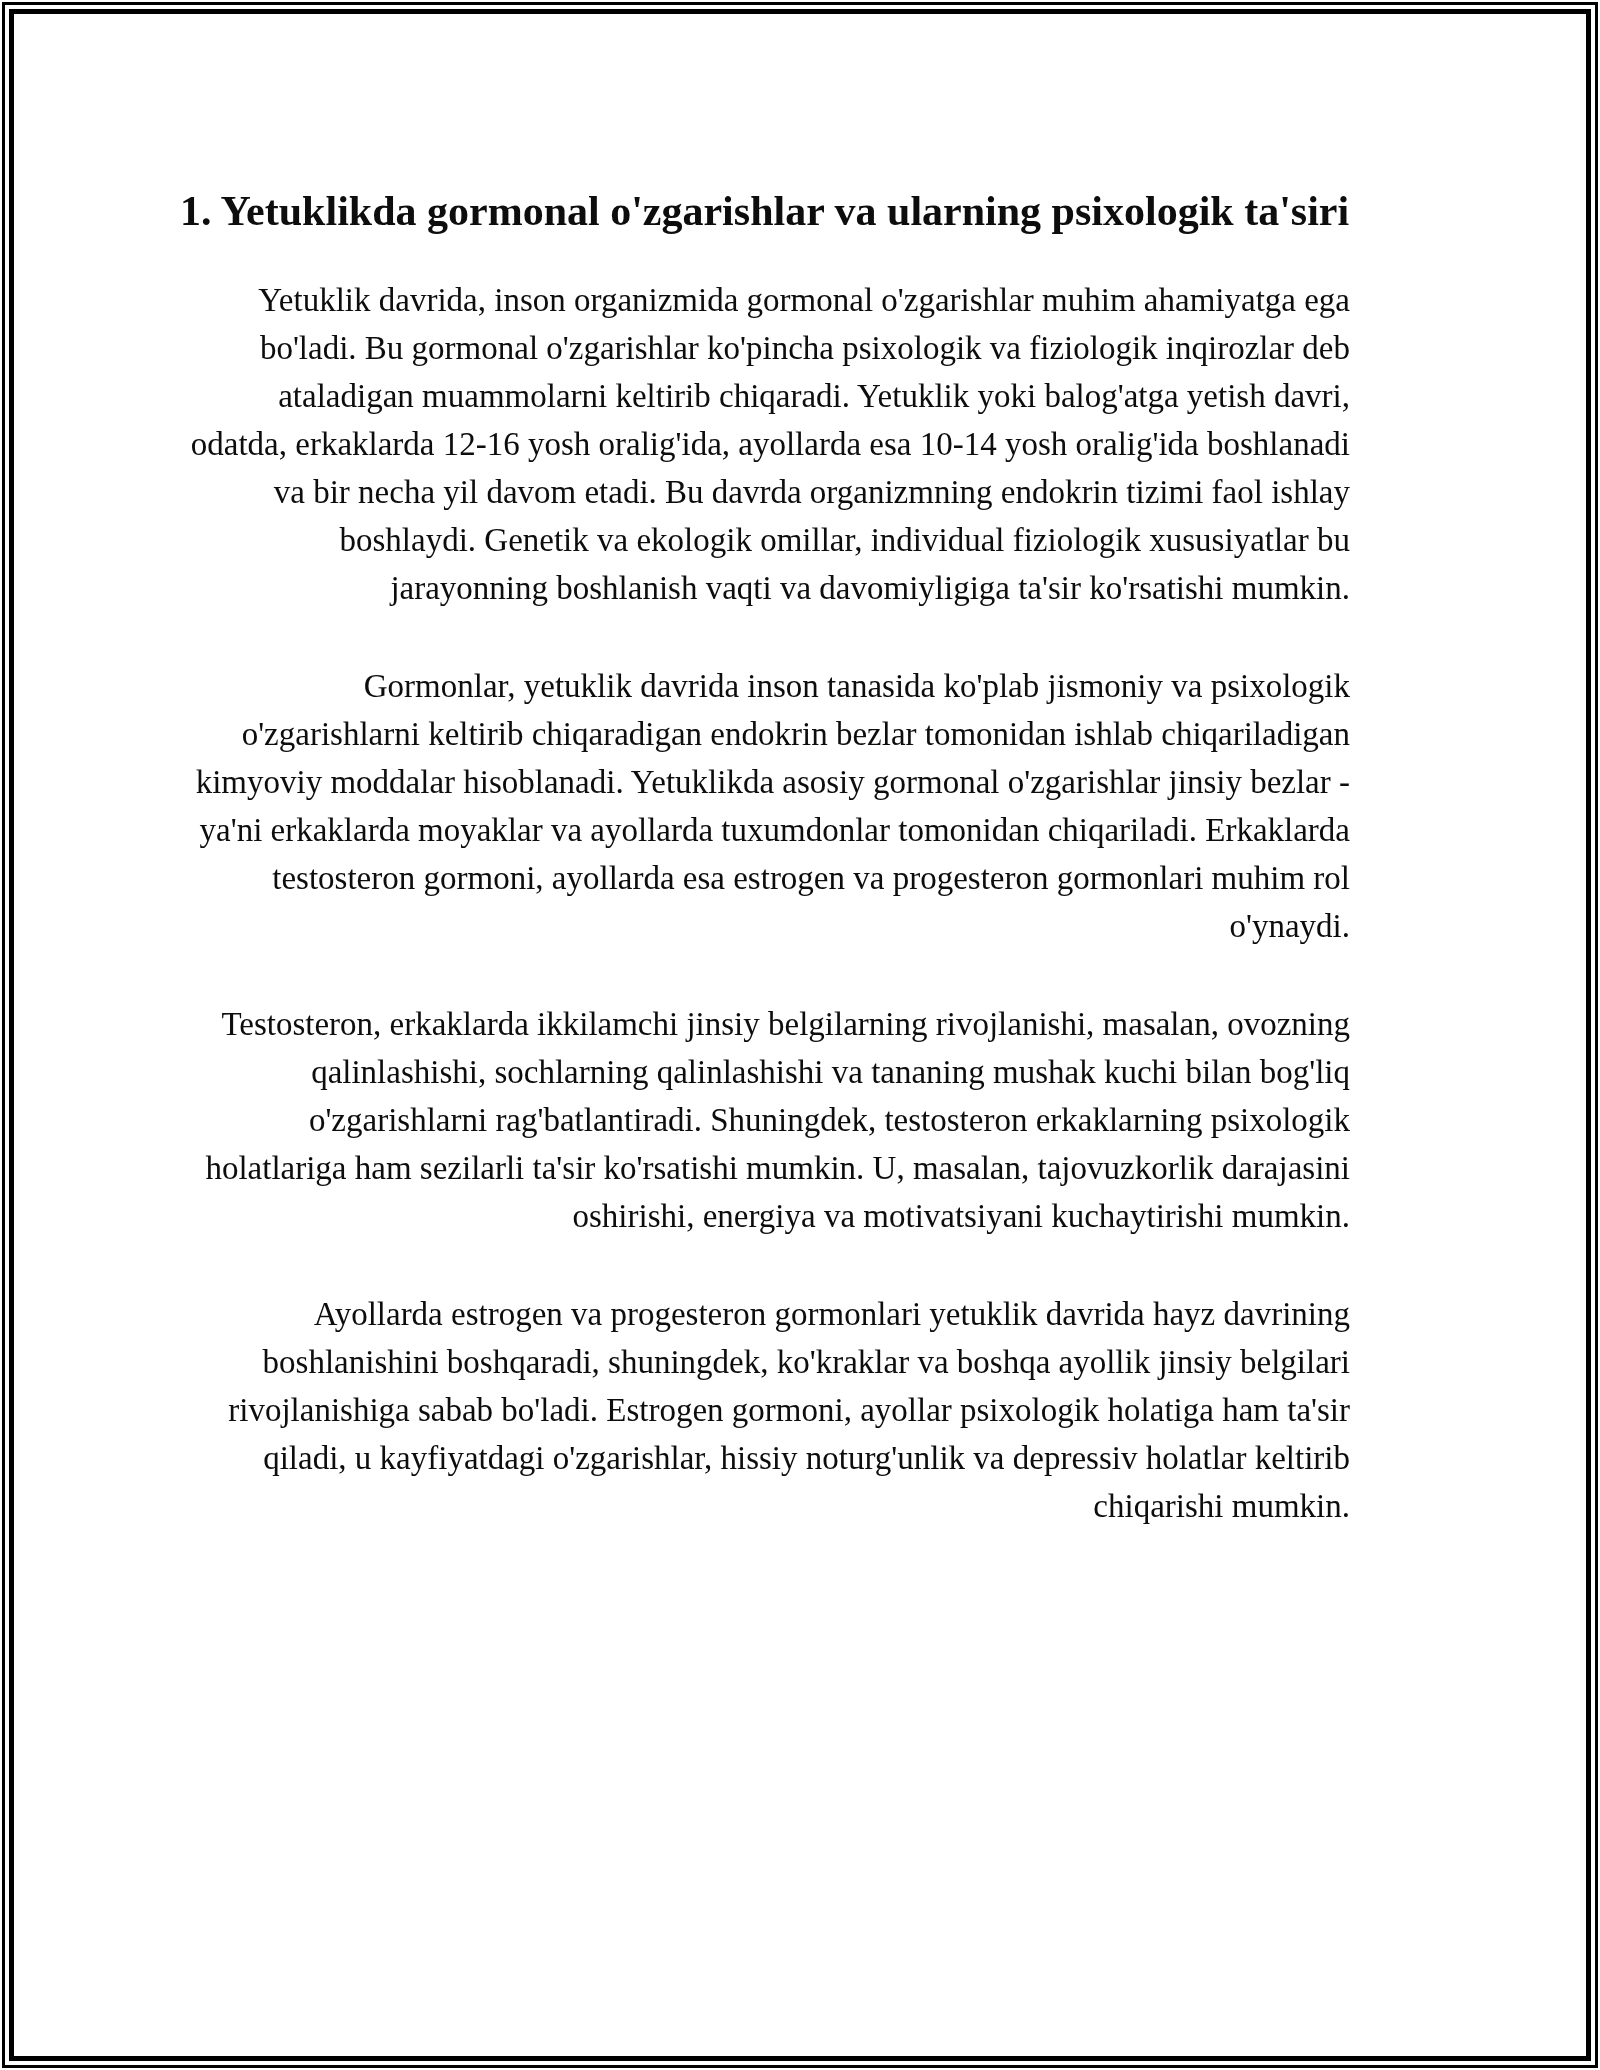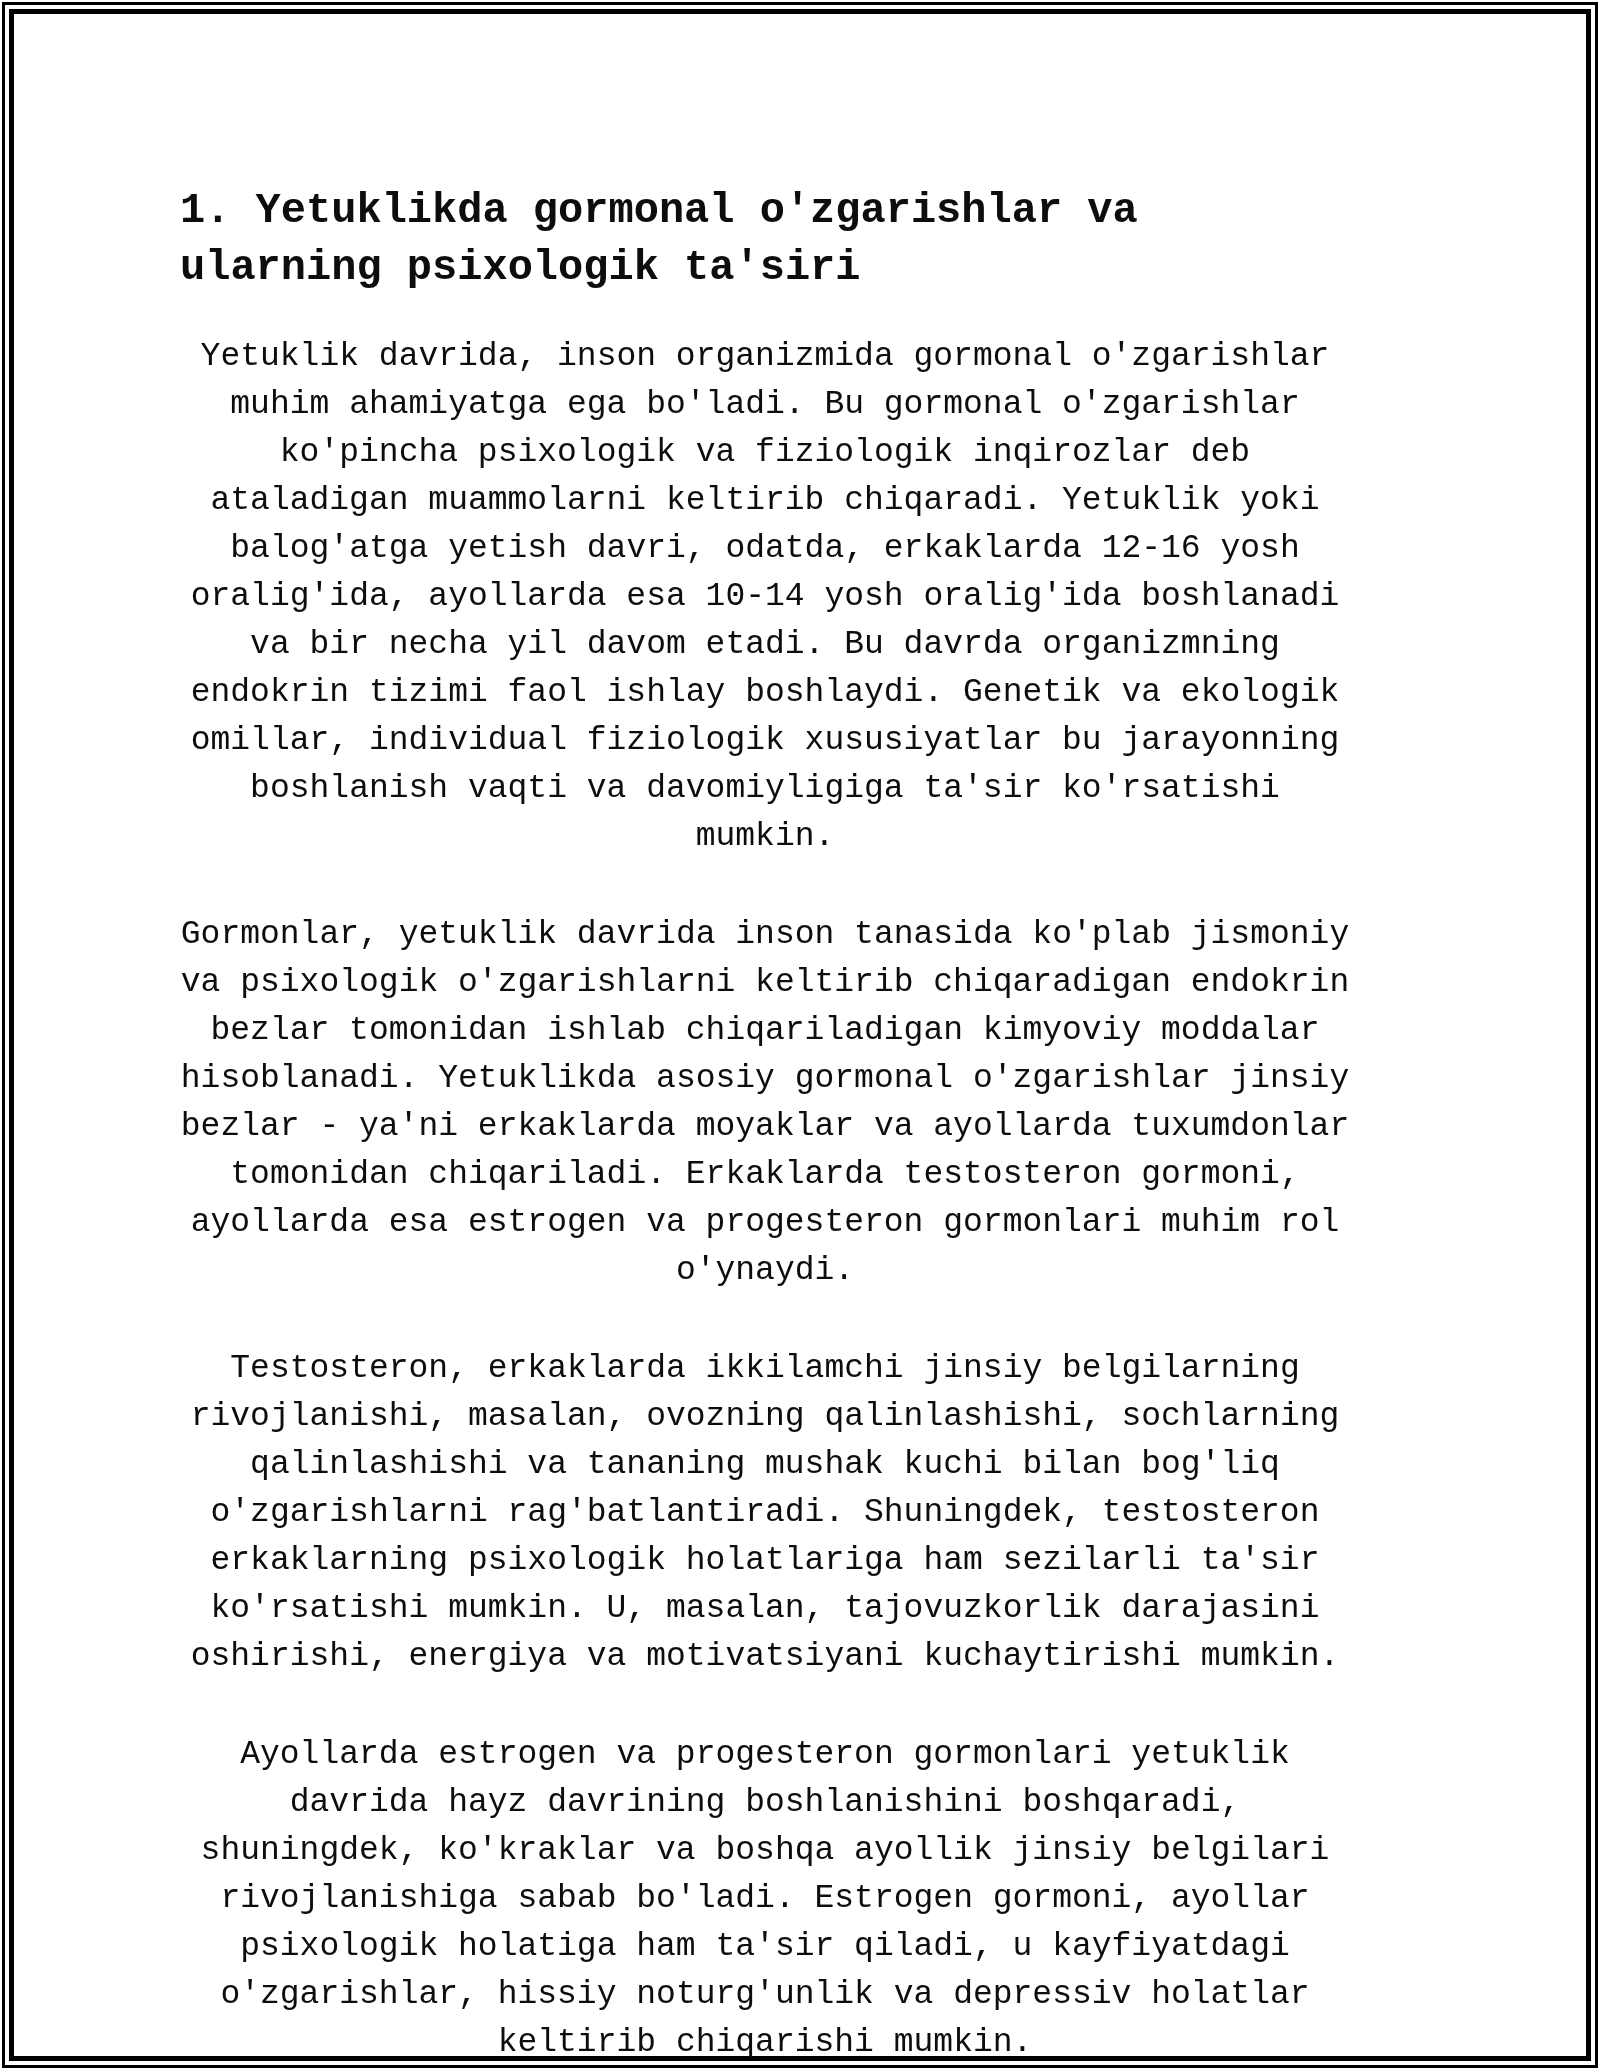--- a/index.html
+++ b/index.html
@@ -12,21 +12,21 @@
     margin: 0;
     padding: 0;
     background: var(--bg);
   }
   .page {
     position: relative;
     width: 1600px;
     height: 2070px;
     background: var(--bg);
     overflow: hidden;
-    font-family: Liberation Mono, monospace;
+    font-family: Liberation Serif, serif;
     color: var(--text);
   }
   .frame-outer {
     position: absolute;
     inset: 2px;
     border: 3px solid var(--border);
     pointer-events: none;
   }
   .frame-inner {
     position: absolute;
@@ -44,21 +44,21 @@
     font-size: 42px;
     line-height: 57px;
     font-weight: bold;
     margin: 183px 0 36px 0;
     letter-spacing: 0;
   }
   p.doc-paragraph {
     font-size: 33px;
     line-height: 48px;
     margin: 0 0 50px 0;
-    text-align: center;
+    text-align: right;
   }
 </style>
 </head>
 <body>
 
 <div class="page">
   <div class="frame-outer"></div>
   <div class="frame-inner"></div>
   <div class="content">
     <h1 class="doc-heading">1. Yetuklikda gormonal o'zgarishlar va ularning psixologik ta'siri</h1>

